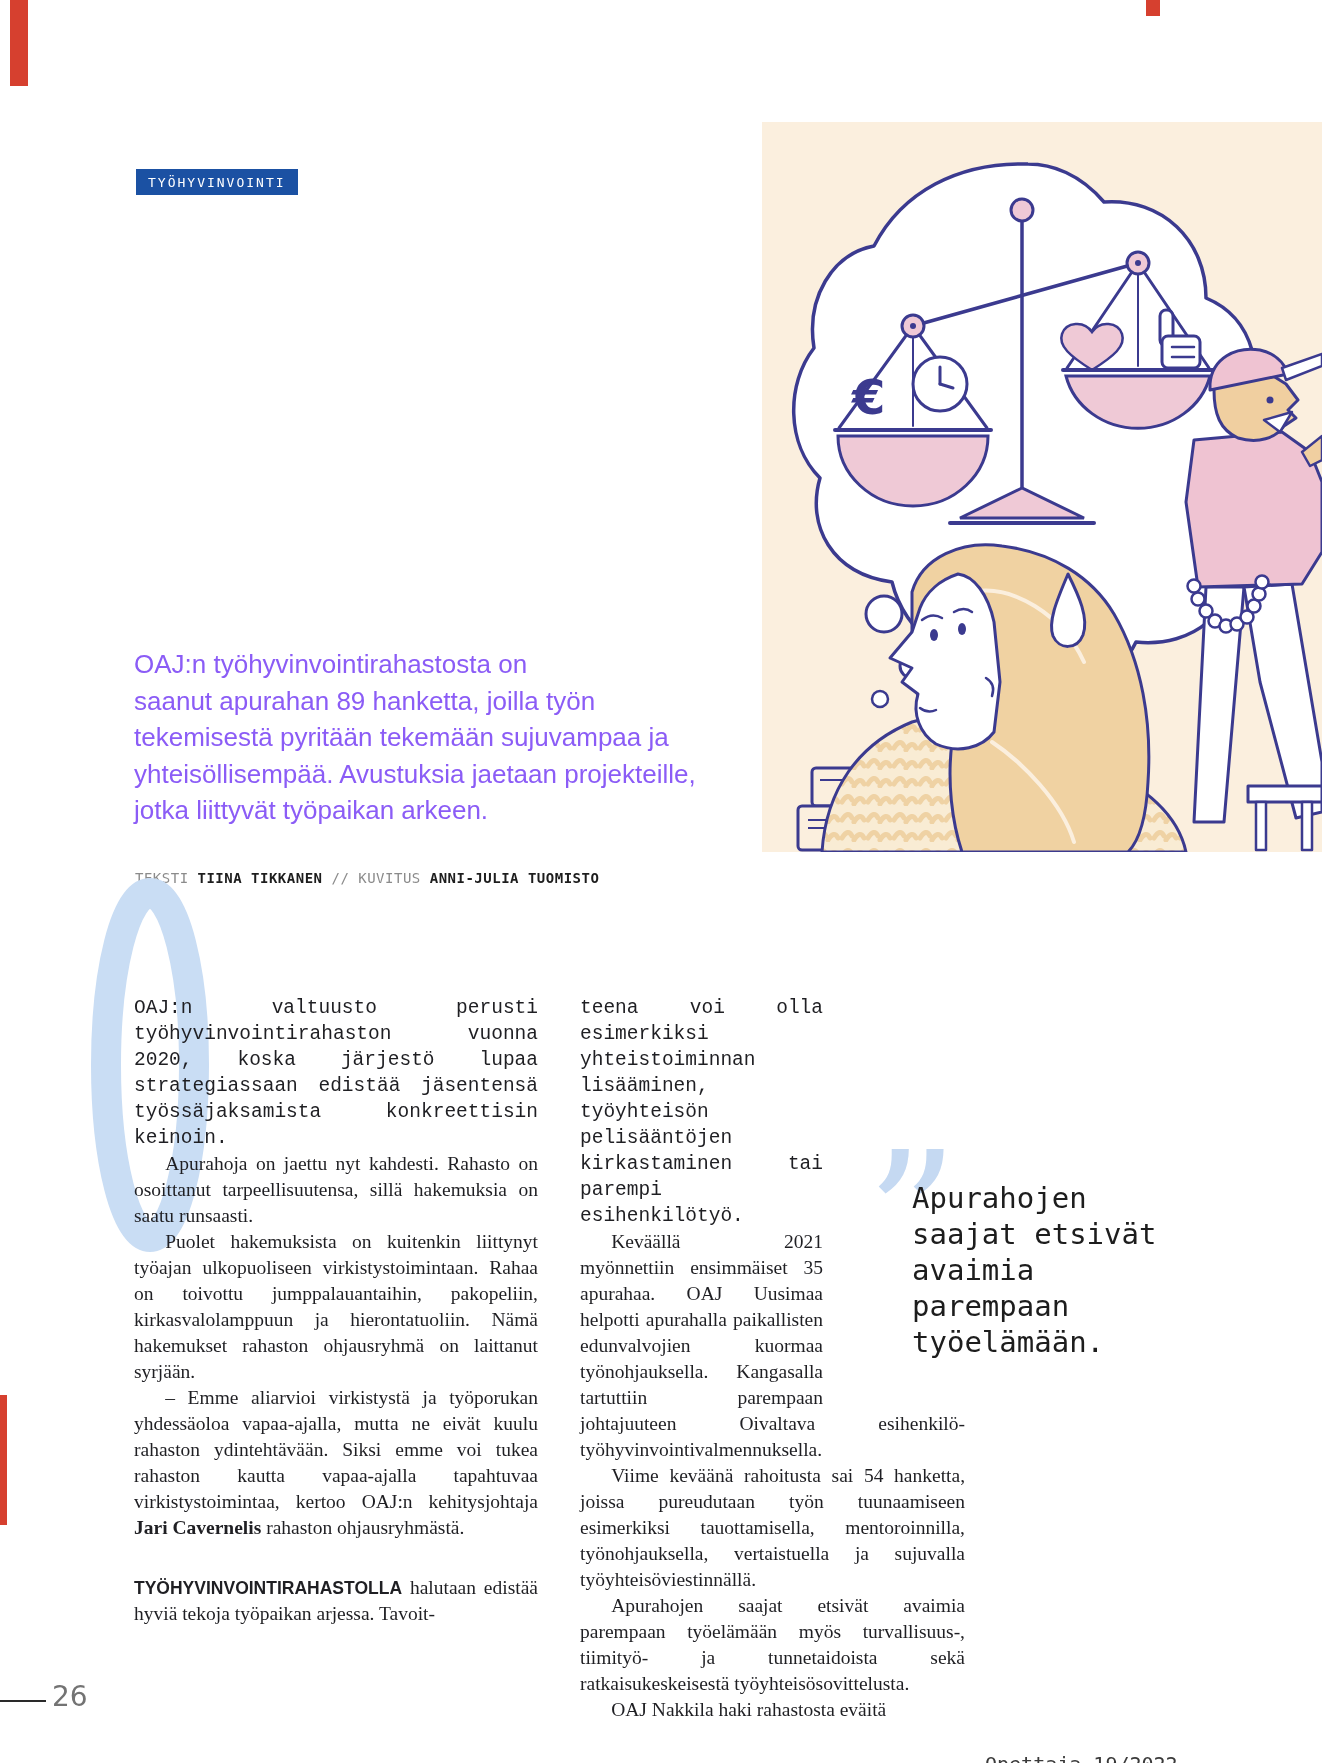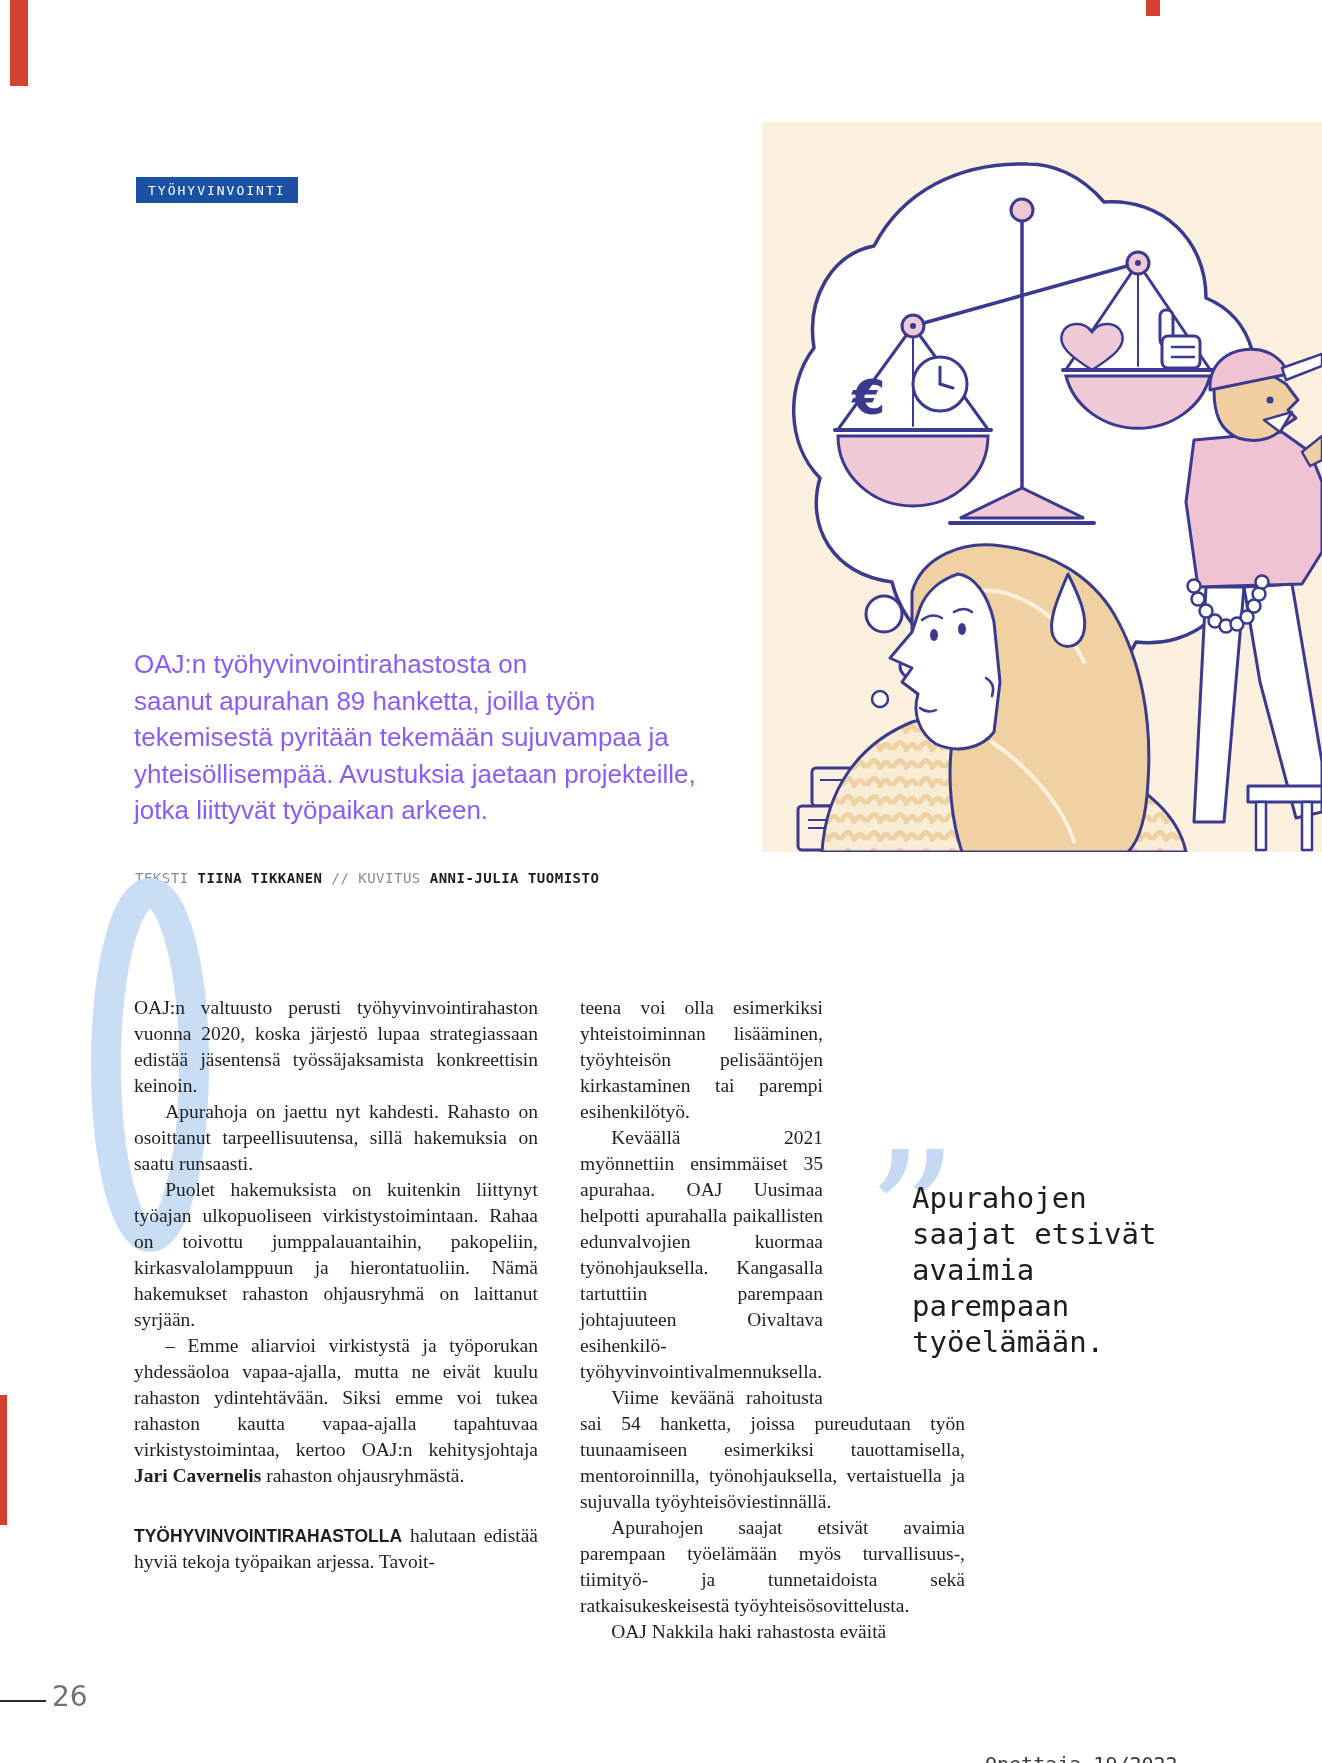--- a/index.html
+++ b/index.html
@@ -6,21 +6,21 @@
   .page{position:relative;width:1322px;height:1763px;background:#ffffff;overflow:hidden;
         font-family:"Liberation Serif",serif;}
 
   
   .redmark{position:absolute;background:#D6402F;}
   .rm1{left:10px;top:0;width:18px;height:86px;}
   .rm2{left:0;top:1395px;width:7px;height:130px;}
   .rm3{left:1146px;top:0;width:14px;height:16px;}
 
   
-  .kicker{position:absolute;left:136px;top:177px;background:#1B51A3;color:#ffffff;
+  .kicker{position:absolute;left:136px;top:169px;background:#1B51A3;color:#ffffff;
           font-family:"DejaVu Sans Mono",monospace;font-size:13px;letter-spacing:2px;
           padding:6px 12px 5px 12px;}
 
   
   .headline{position:absolute;left:126px;top:208px;color:#1B51A3;
             font-family:"Liberation Sans",sans-serif;font-weight:700;
             font-size:88px;line-height:102px;letter-spacing:-2.5px;}
 
   
   .lede{position:absolute;left:134px;top:646px;color:#8b5cf6;
@@ -33,21 +33,21 @@
 
   
   .dropring{position:absolute;left:88px;top:872px;z-index:0;}
 
   
   .col{position:absolute;top:995px;font-size:19.5px;line-height:26px;color:#1f1f23;
        text-align:justify;z-index:2;}
   .col1{left:134px;width:404px;}
   .col2{left:580px;width:385px;}
   .col p{margin:0;text-indent:1.6em;}
-  .col p.first{text-indent:0;}
+  .col p.first{text-indent:0;font-family:Liberation Mono, monospace;}
   .col p.section{text-indent:0;margin-top:34px;}
   .section-lead{font-family:"Liberation Sans",sans-serif;font-weight:700;font-size:17.5px;}
   .qspacer{float:right;width:142px;height:248px;margin-top:160px;}
 
   
   .qmark{position:absolute;left:866px;top:1128px;color:#C5D9F2;z-index:1;
          font-family:"DejaVu Serif",serif;font-size:180px;line-height:1;}
   .pullquote{position:absolute;left:912px;top:1180px;width:310px;z-index:2;}
   .qline{font-family:"DejaVu Sans Mono",monospace;font-size:29px;line-height:36px;color:#1d1d1d;}
 

